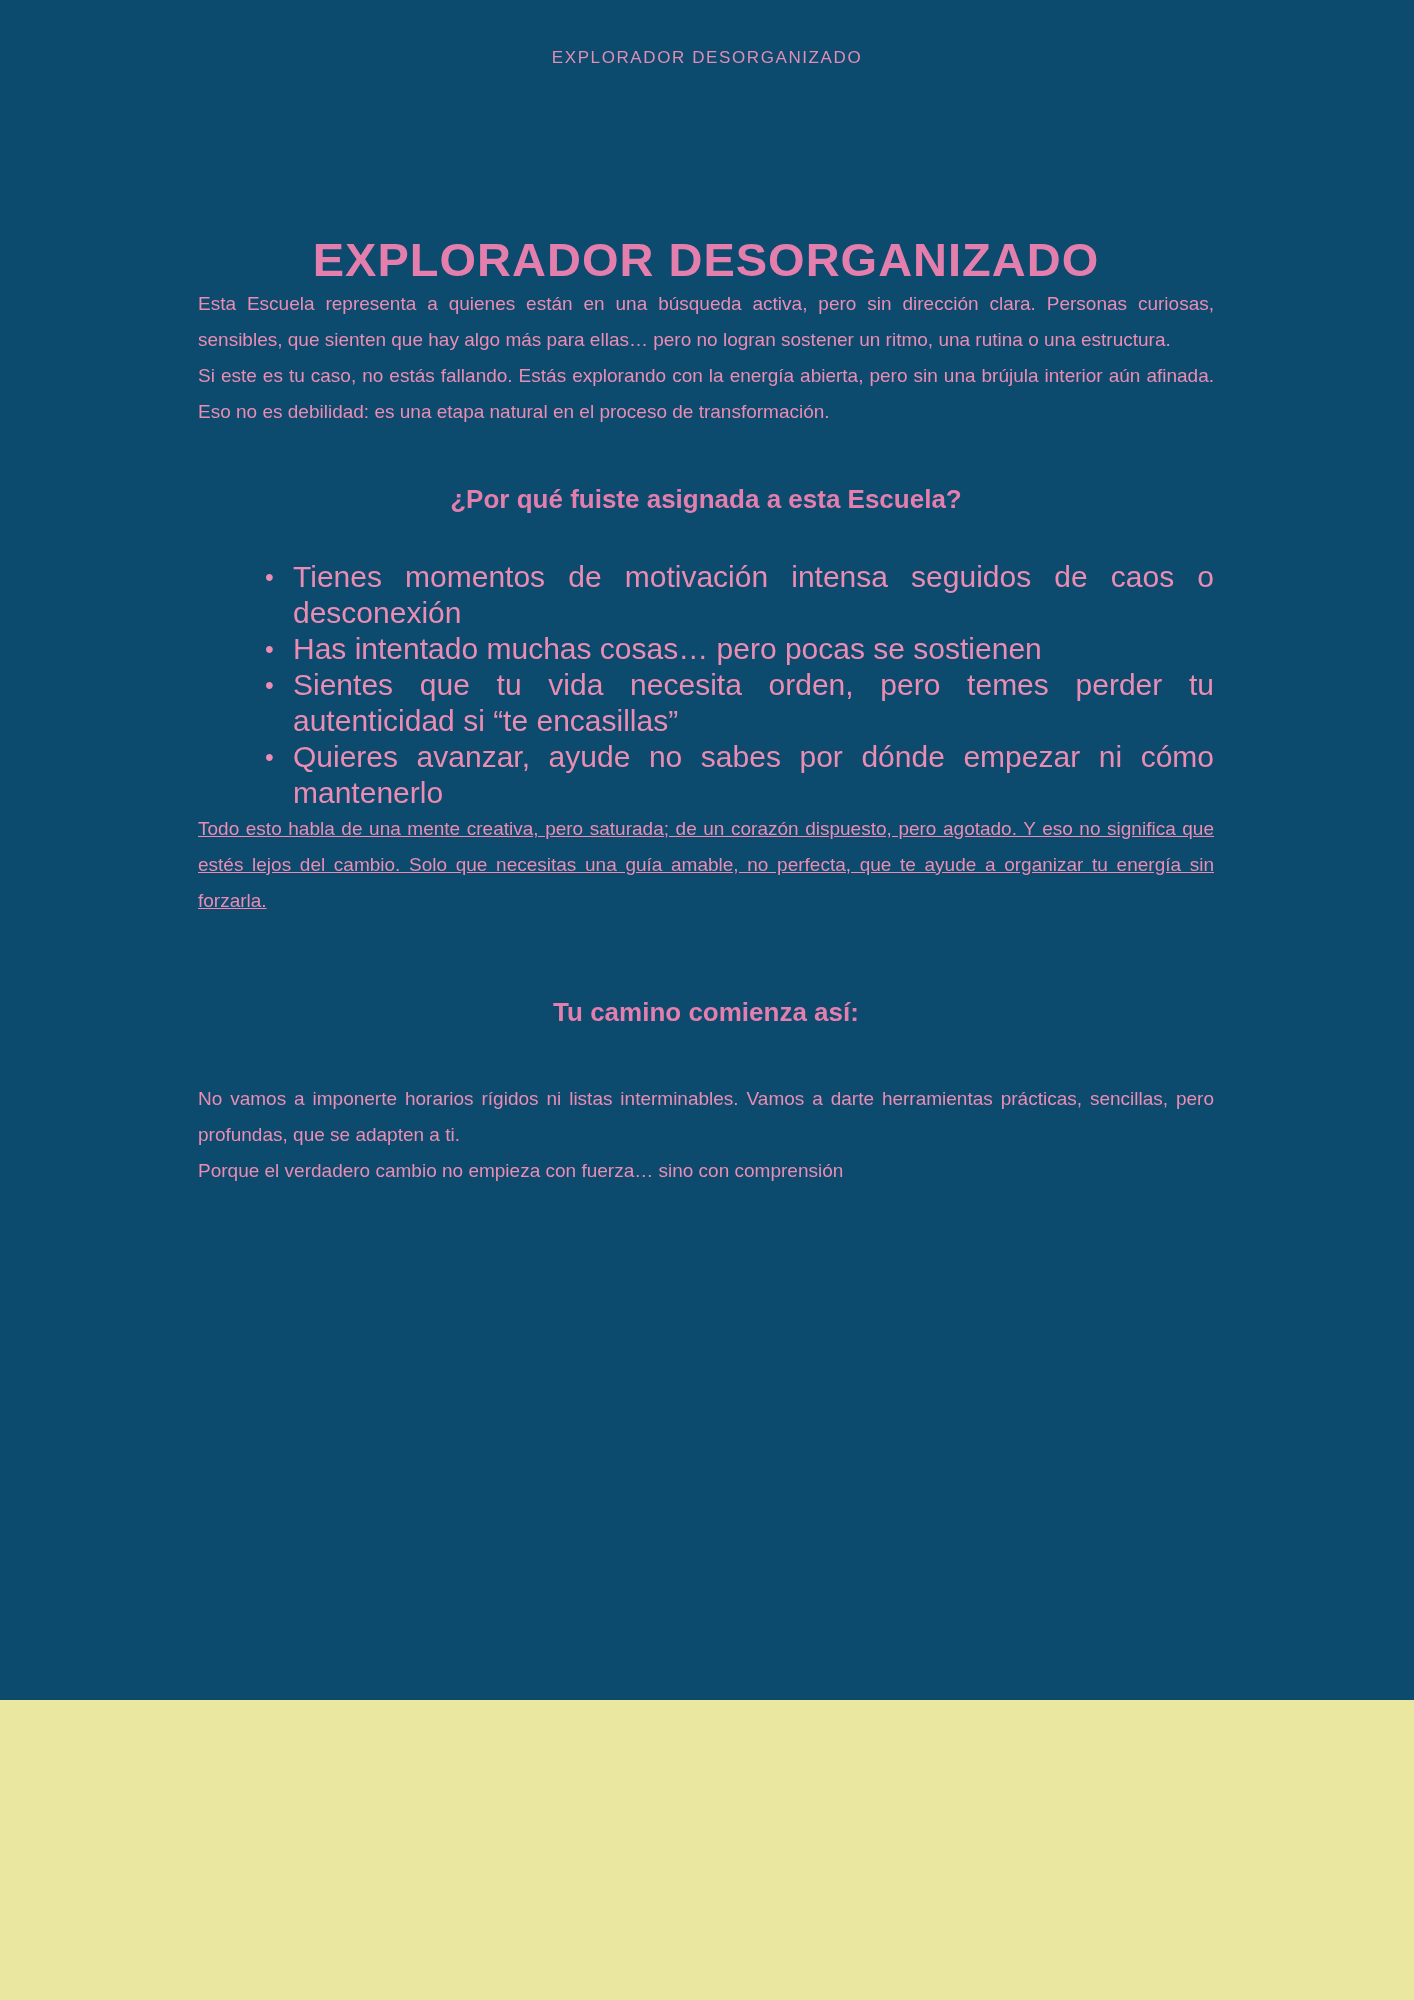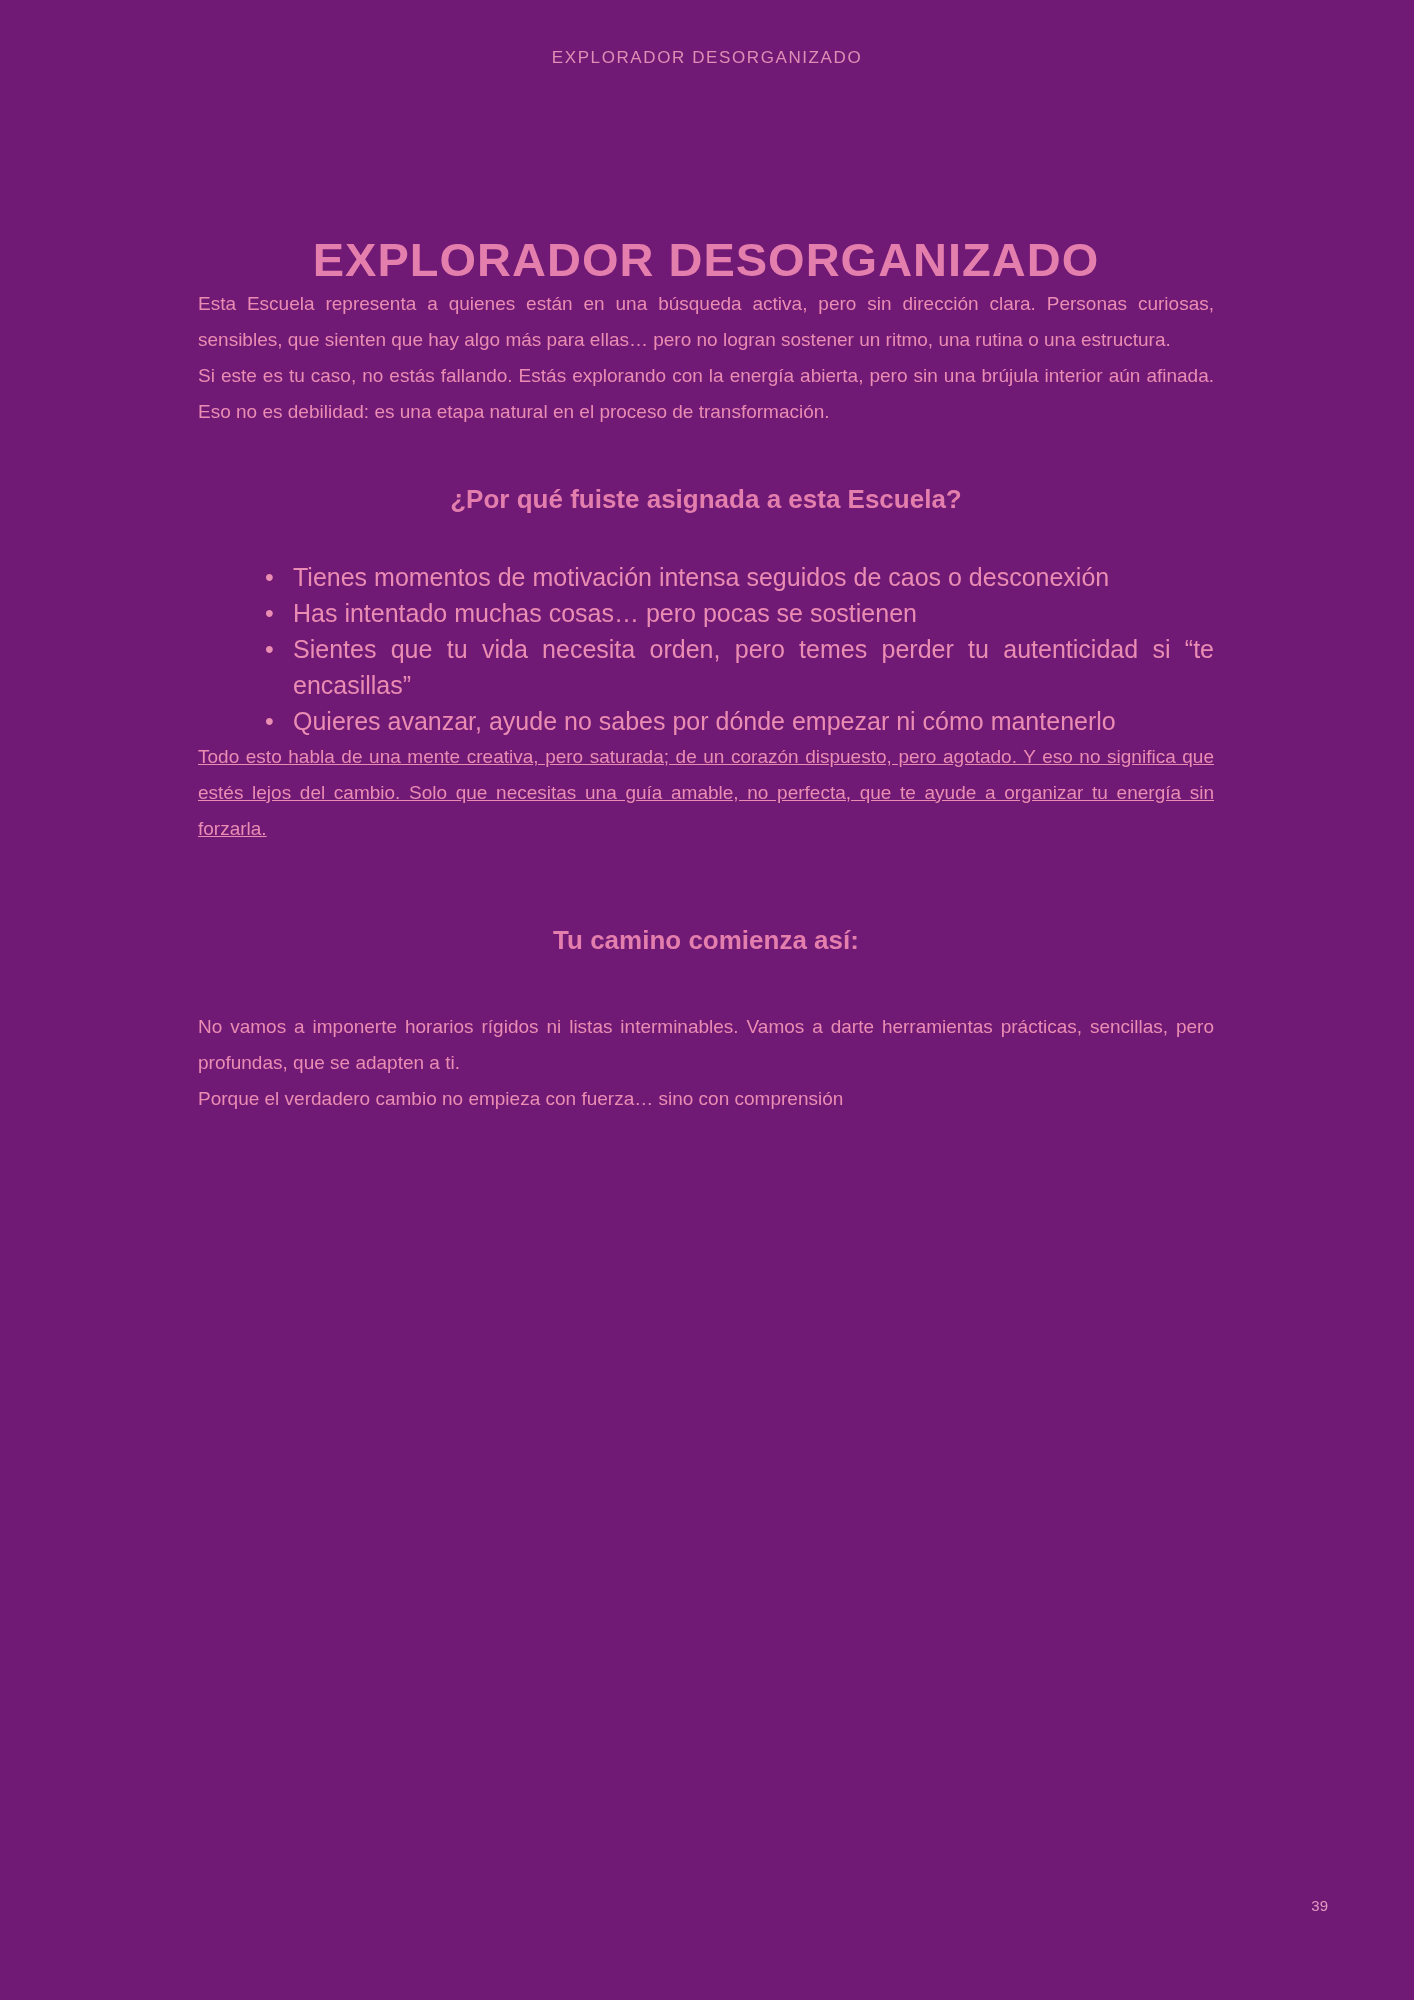--- a/index.html
+++ b/index.html
@@ -1,19 +1,19 @@
 <!DOCTYPE html>
 <html lang="es"><head>
 <meta charset="utf-8">
 <style>
   html,body{margin:0;padding:0;background:#e9e7a0;}
   .page{
     position:relative;
-    width:1414px;height:2000px;
-    background:#701a75;
+    width:1414px;height:1700px;
+    background:#0c4a6e;
     font-family:"Liberation Sans",sans-serif;
     color:#eb8cb3;
     overflow:hidden;
     margin:0 auto;
   }
   .running-header{
     position:absolute;top:48px;left:0;width:100%;
     text-align:center;font-size:17px;letter-spacing:1.6px;
     color:#e08eb5;
   }
@@ -28,21 +28,21 @@
   .p2{margin-top:33px;}
   .section-heading{
     text-align:center;font-size:26px;line-height:46px;
     font-weight:bold;color:#e47fad;
   }
   .h2{margin:46px 0 0;}
   .p3{margin-top:46px;}
   .list-intro{margin-top:30px !important;text-align:left !important;}
   ul.reasons{margin:37px 0 0;padding:0 0 0 95px;list-style:none;}
   ul.reasons li{
-    position:relative;font-size:25px;line-height:36px;text-align:justify;
+    position:relative;font-size:30px;line-height:36px;text-align:justify;
   }
   ul.reasons li::before{
     content:"\2022";position:absolute;left:-28px;top:0;
     font-size:25px;line-height:36px;
   }
   .p4{margin-top:32px;text-decoration:underline;}
   .h3{margin:70px 0 0;}
   .final{margin-top:46px;}
   .page-number{
     position:absolute;top:1897px;right:86px;

